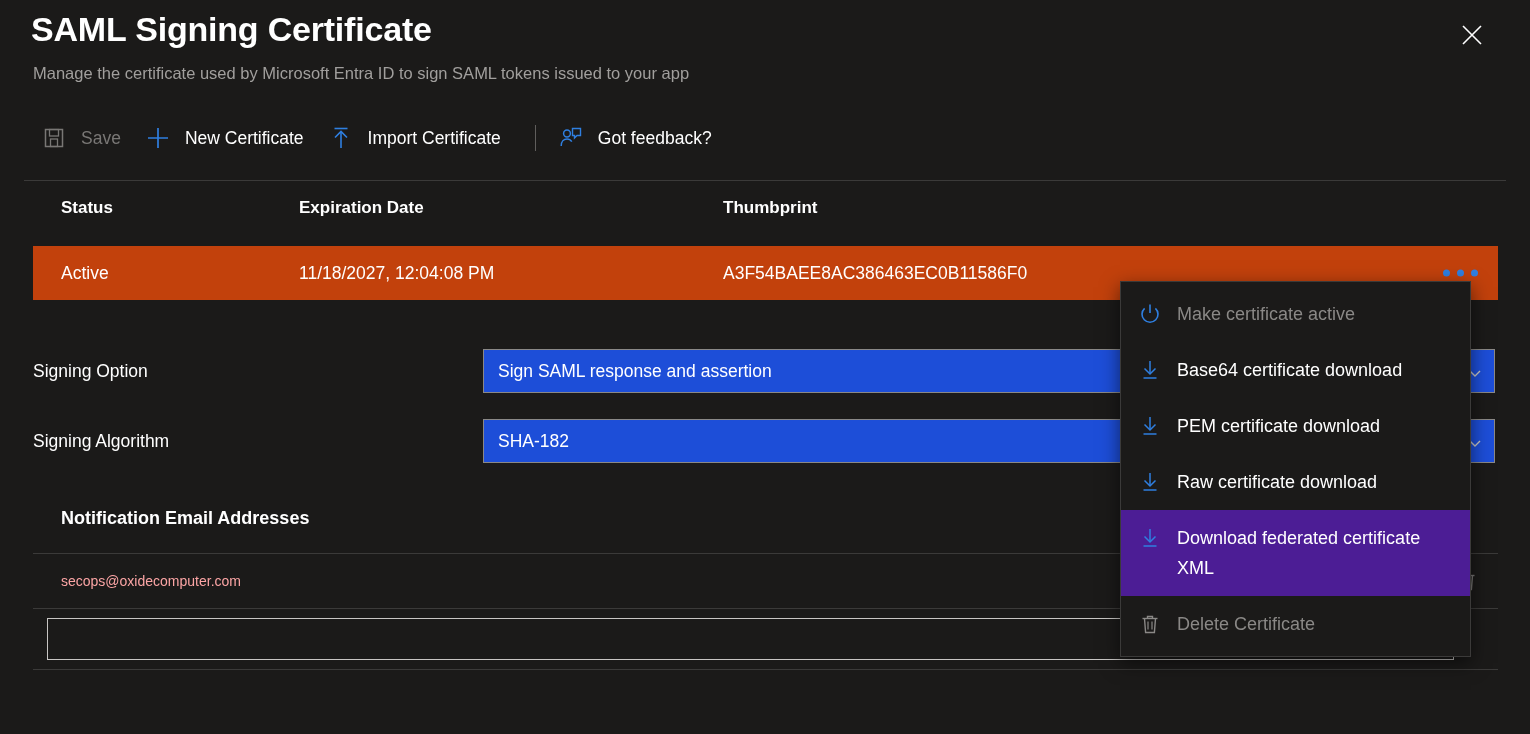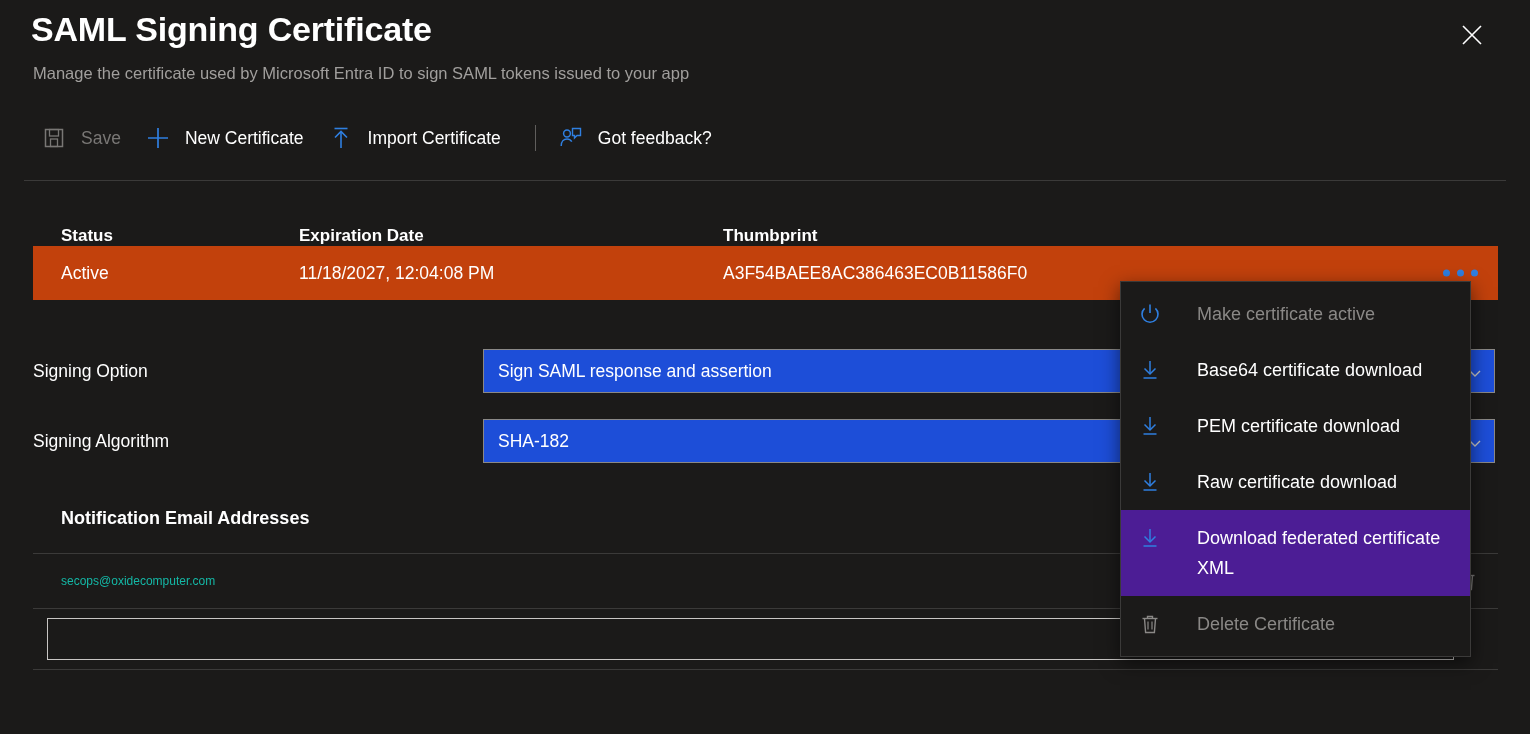--- a/index.html
+++ b/index.html
@@ -104,21 +104,21 @@
   
   .cert-table {
     position: absolute;
     left: 33px;
     top: 198px;
     width: 1465px;
   }
   .cert-head {
     display: flex;
     height: 48px;
-    align-items: flex-end;
+    align-items: flex-start;
     font-size: 17px;
     font-weight: 600;
     color: #ffffff;
   }
   .cert-row {
     display: flex;
     height: 54px;
     align-items: center;
     font-size: 17.5px;
     color: #ffffff;
@@ -204,22 +204,22 @@
   .notif-row {
     position: absolute;
     left: 33px;
     width: 1465px;
     height: 54px;
     display: flex;
     align-items: center;
   }
   .notif-email {
     padding-left: 28px;
-    font-size: 12px;
-    color: #14b8a6;
+    font-size: 14px;
+    color: #fca5a5;
   }
   .notif-trash {
     position: absolute;
     right: 18px;
     top: 50%;
     transform: translateY(-50%);
     cursor: pointer;
     width: 26px;
     height: 26px;
     display: flex;
@@ -266,21 +266,21 @@
     color: #ffffff;
   }
   .ctx-item .ctx-ico {
     width: 26px;
     height: 30px;
     flex: 0 0 auto;
     display: flex;
     align-items: center;
     justify-content: center;
   }
-  .ctx-item .ctx-label { flex: 1 1 auto; margin-left: 20px; }
+  .ctx-item .ctx-label { flex: 1 1 auto; }
   .ctx-item.hovered { background: #4c1d95; }
   .ctx-item.disabled { color: #8a8886; cursor: default; }
 </style>
 </head>
 <body>
 
 <div id="root">
 
   <div class="page-title">SAML Signing Certificate</div>
   <div class="page-subtitle">Manage the certificate used by Microsoft Entra ID to sign SAML tokens issued to your app</div>

